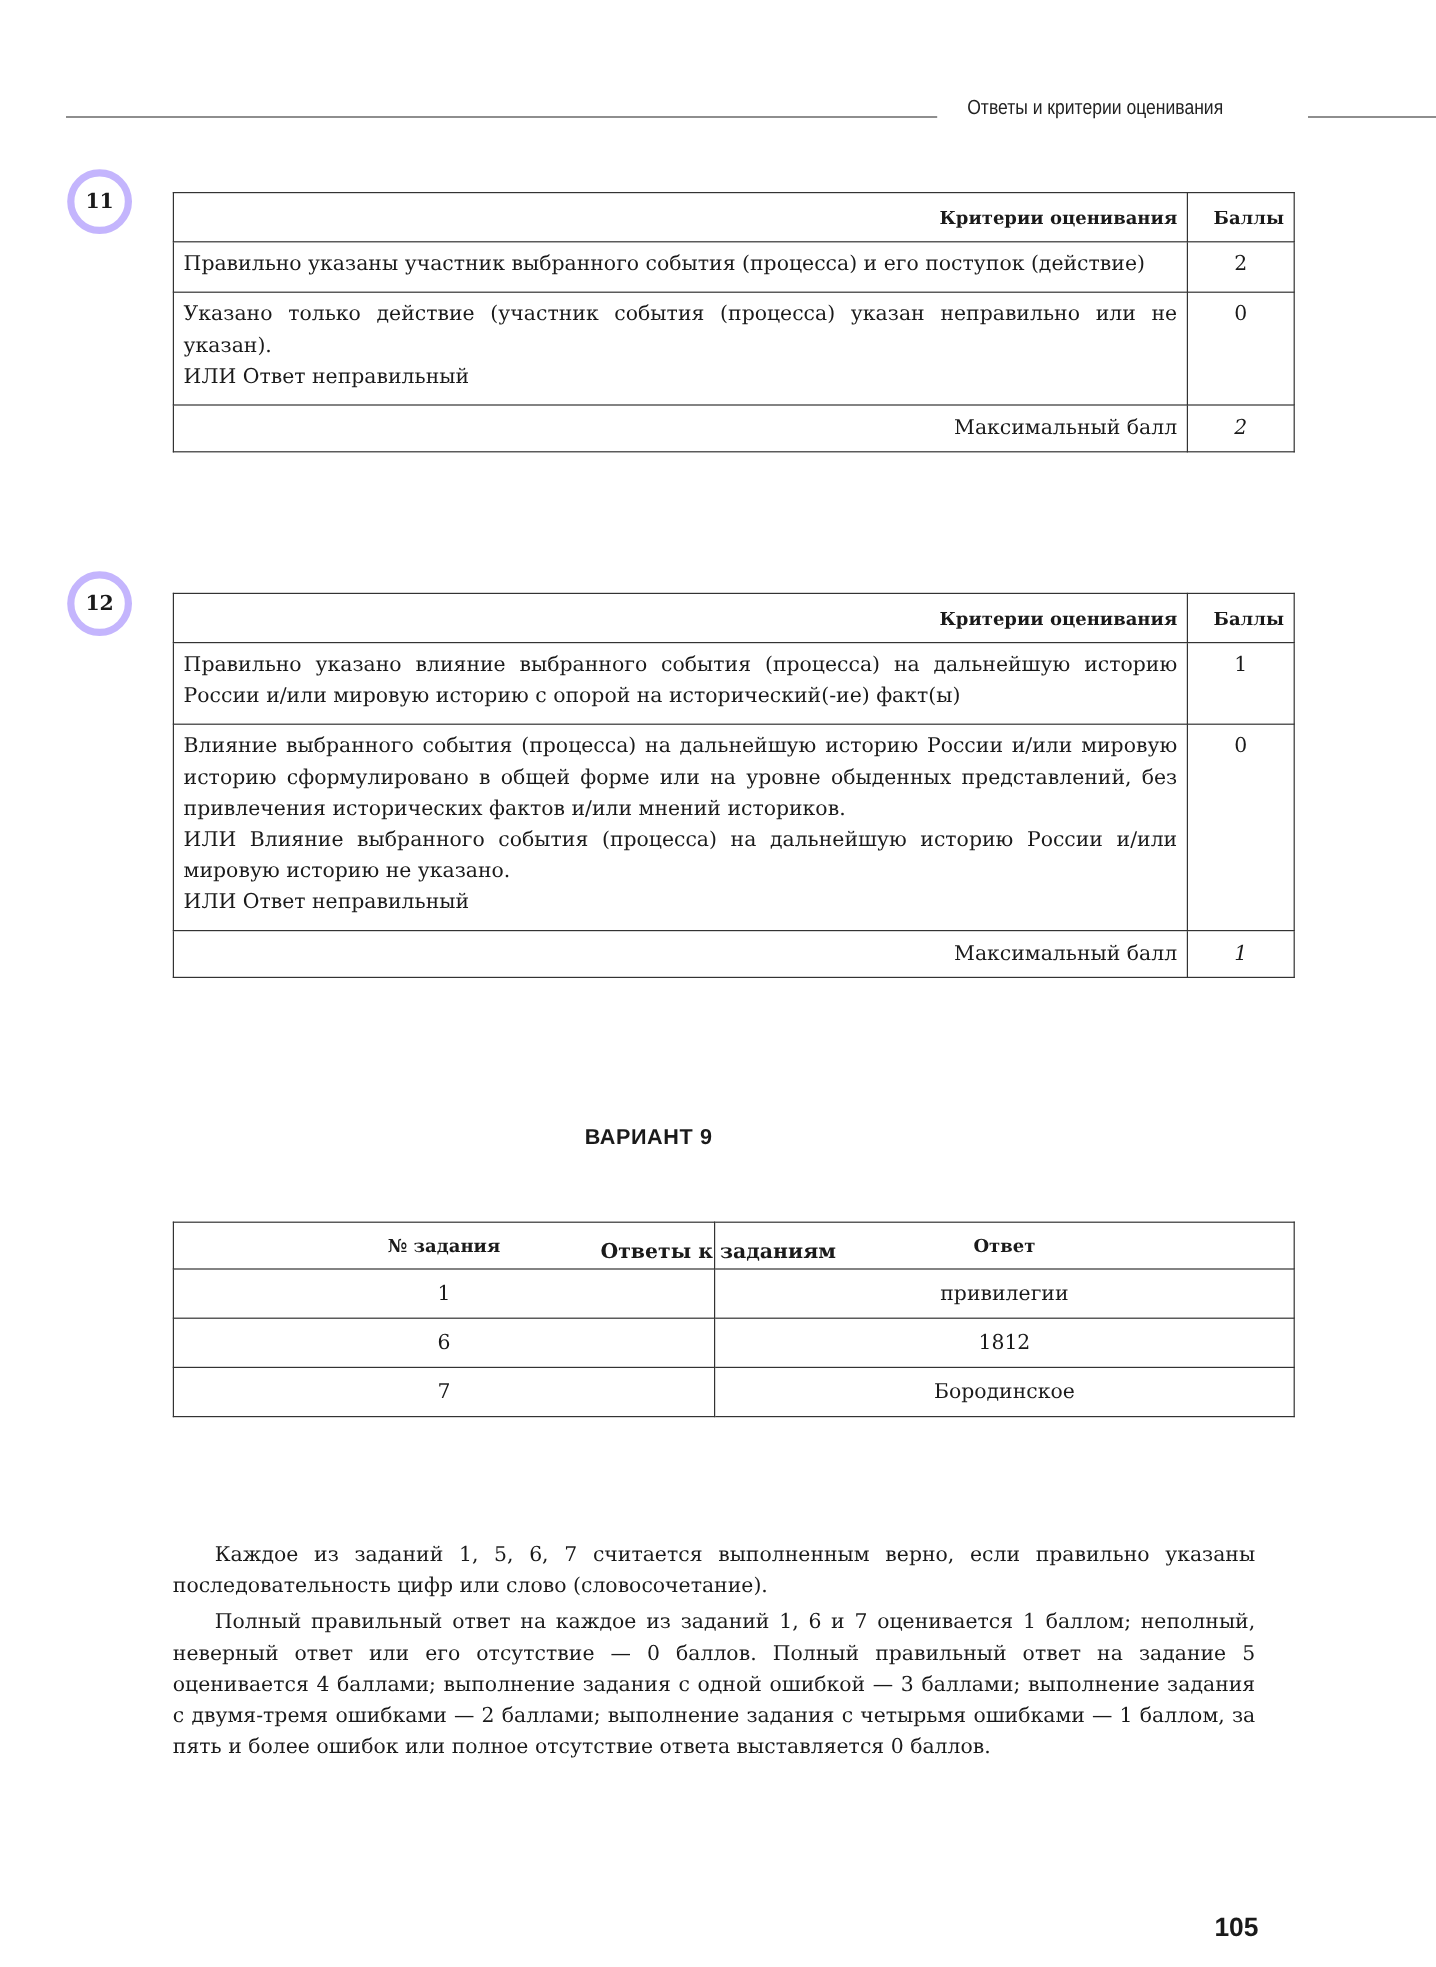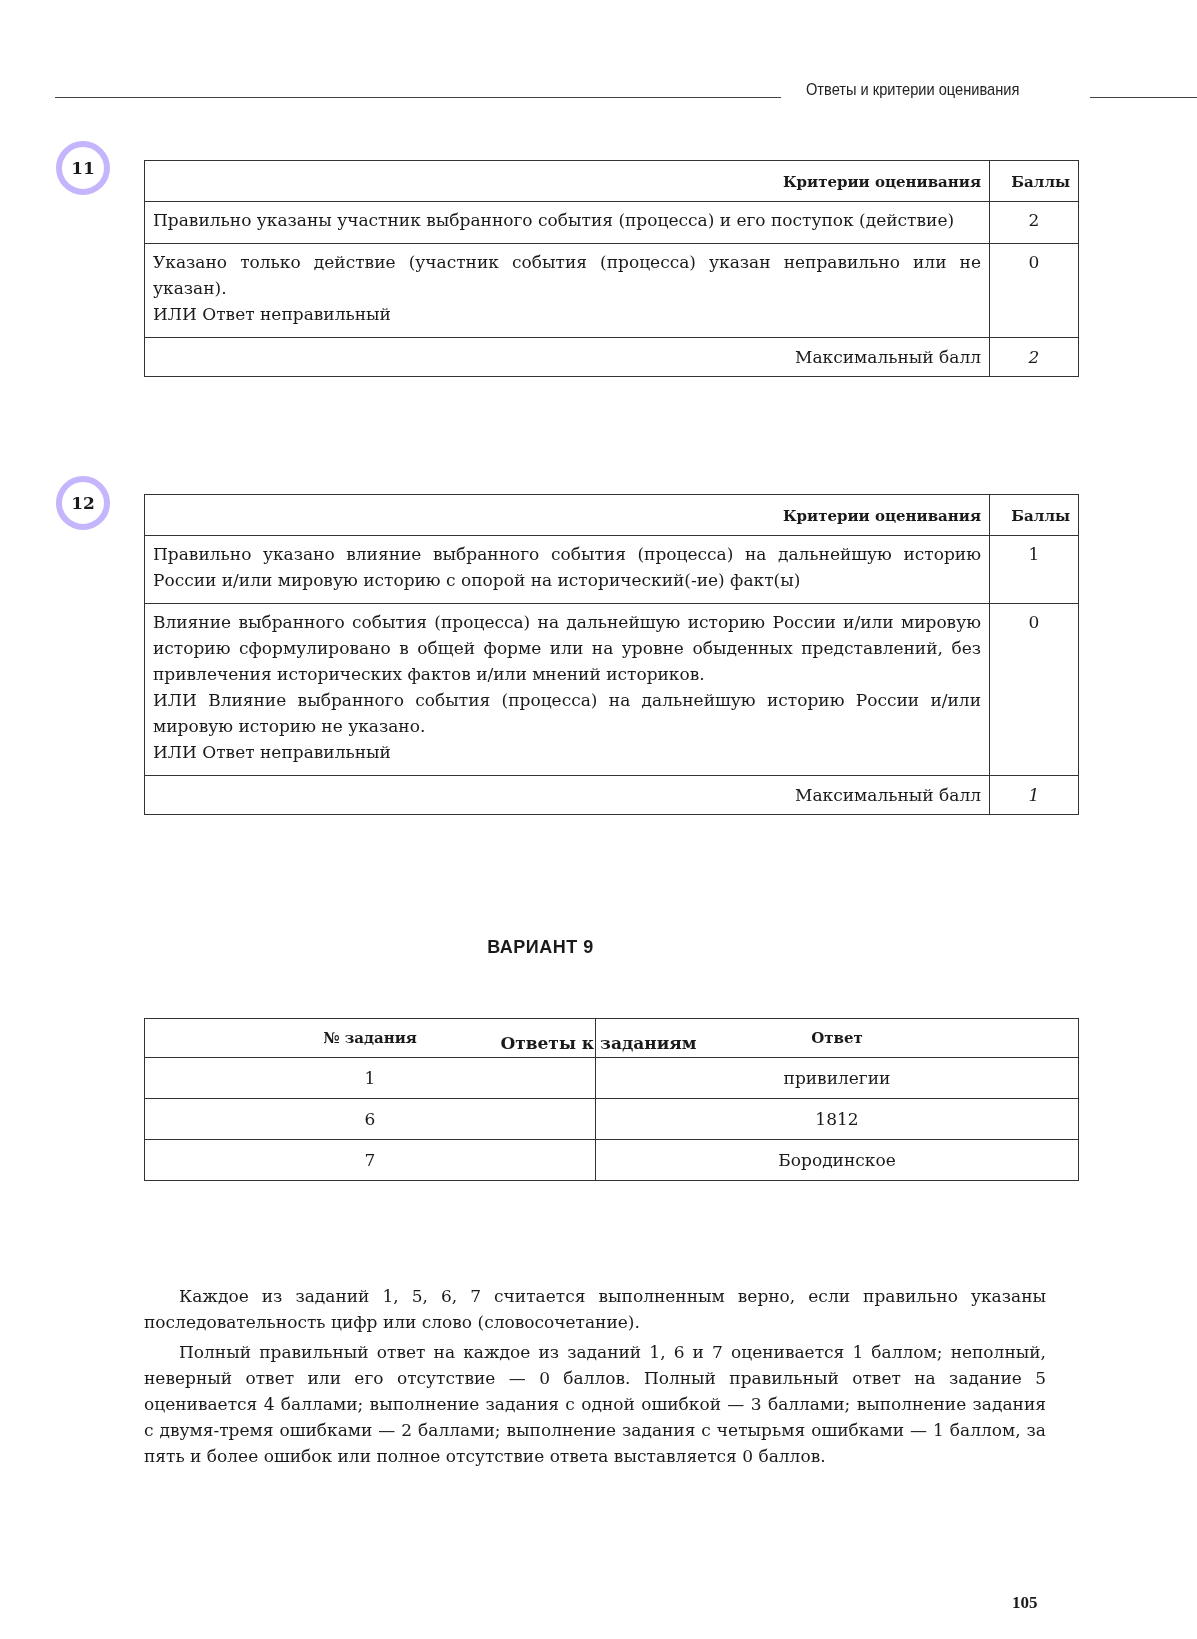--- a/index.html
+++ b/index.html
@@ -56,21 +56,21 @@
   }
   table.ans th { font-weight: bold; font-size: 15px; height: 38px; }
   table.ans .col1 { width: 450px; }
   .para {
     position: absolute; left: 144px; width: 902px; font-size: 17px; line-height: 26px;
     text-align: justify;
   }
   .para p { margin: 0; text-indent: 35px; }
   .page-number {
     position: absolute; left: 1012px; top: 1593px;
-    font-family: Liberation Serif, serif; font-weight: bold; font-size: 17px;
+    font-family: Liberation Sans, sans-serif; font-weight: bold; font-size: 22px;
   }
 </style>
 </head>
 <body>
 
 <div class="header-line-left"></div>
 <div class="running-head">Ответы и критерии оценивания</div>
 <div class="header-line-right"></div>
 
 <div class="task-badge" style="left:56px; top:141px;">

